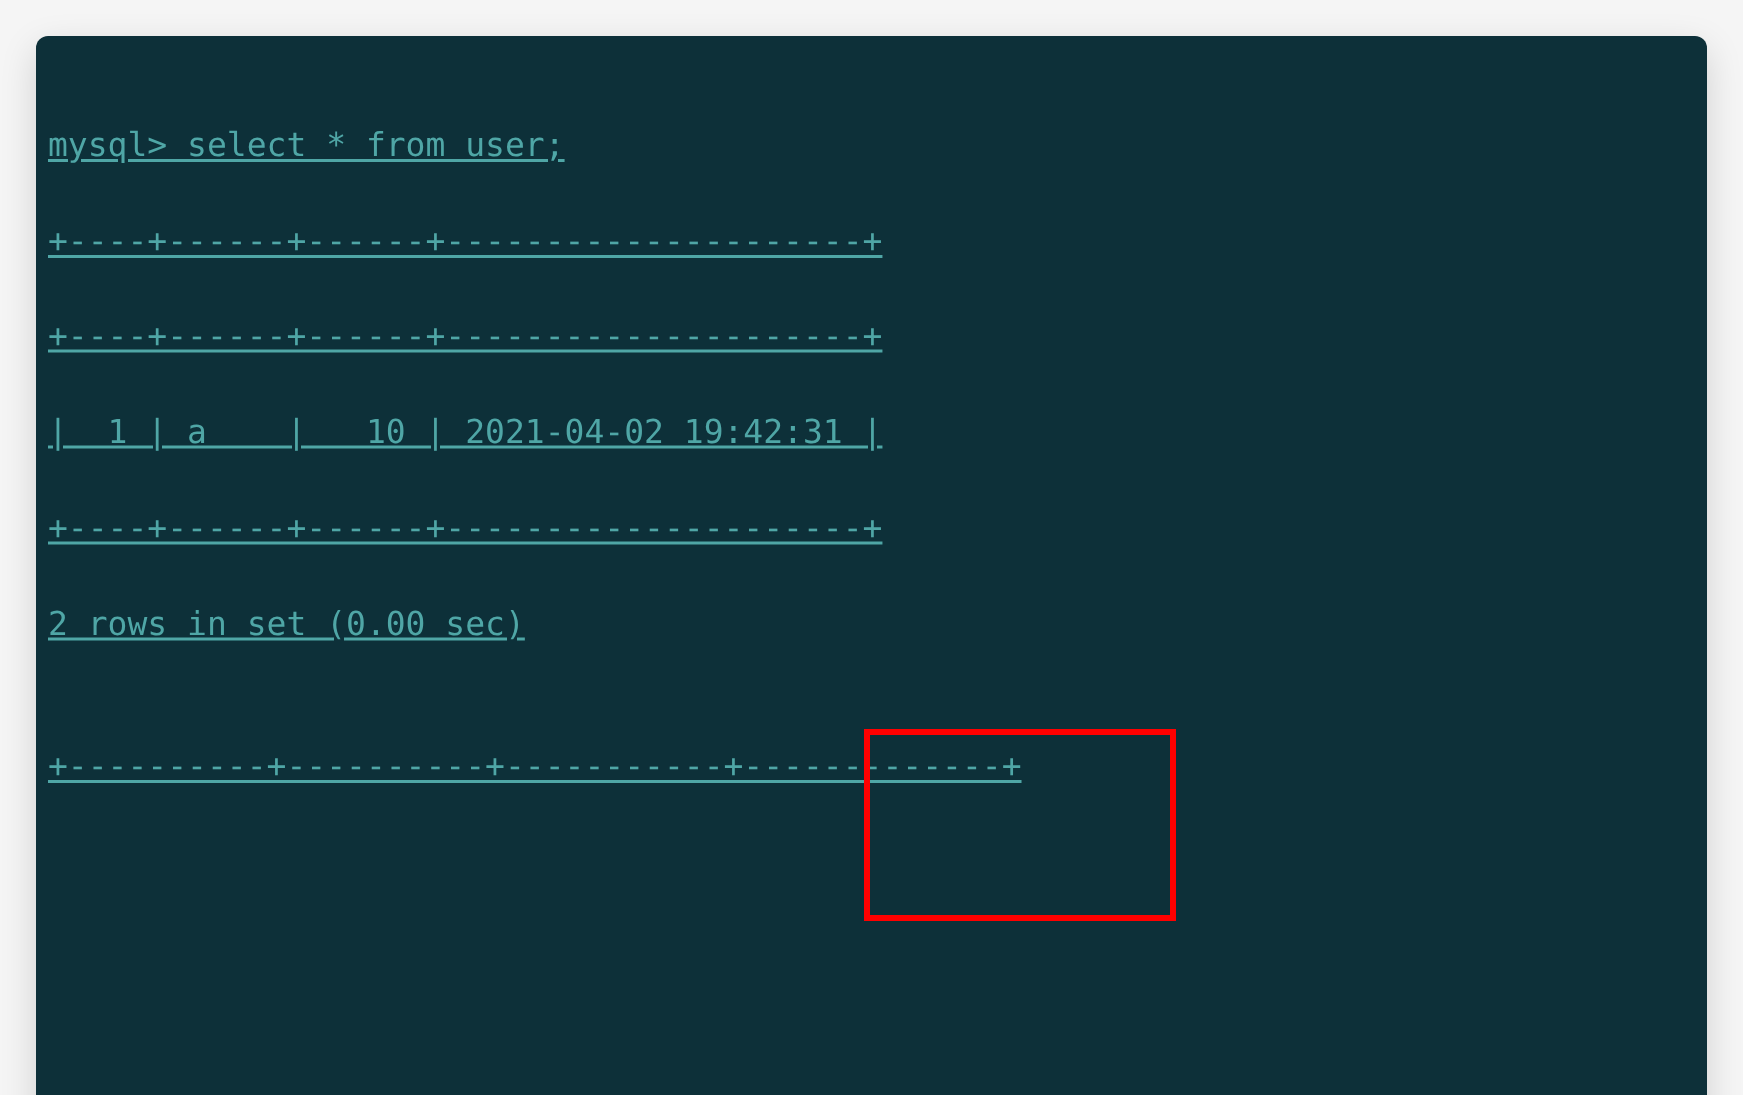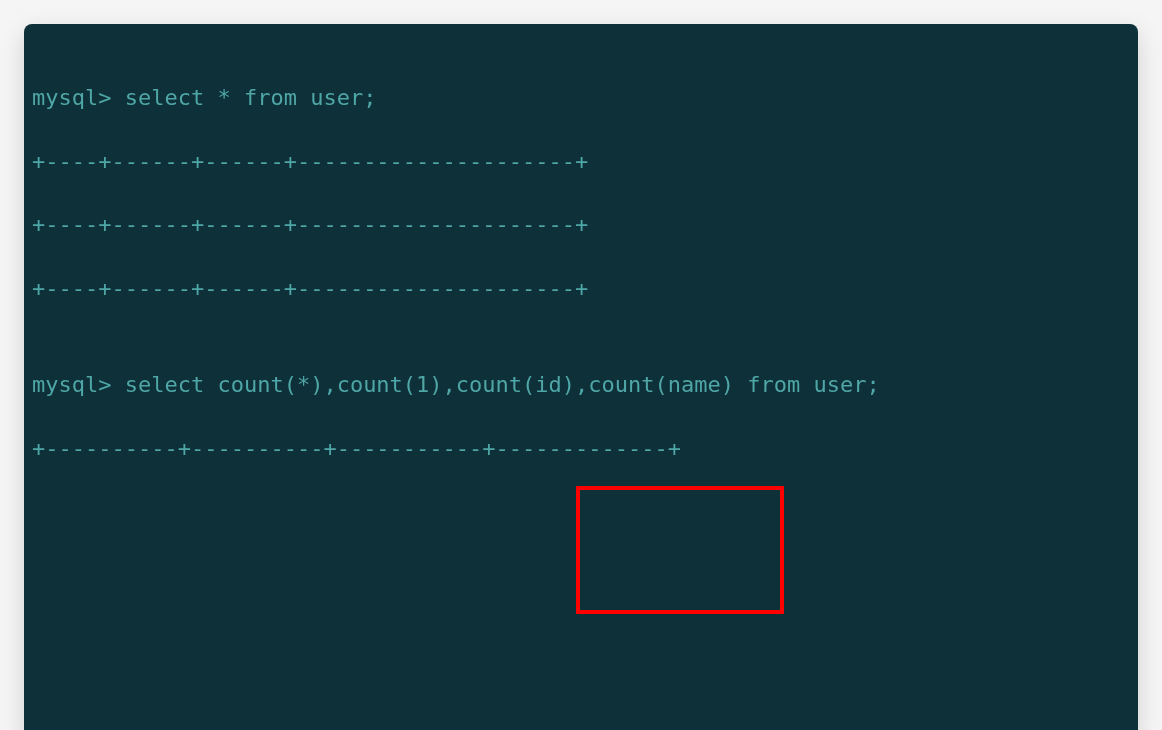--- a/index.html
+++ b/index.html
@@ -26,38 +26,40 @@
     .terminal-content {
       color: #4fa6a6;
       font-size: 22px;
       line-height: 1.45;
       white-space: pre;
       padding: 0 8px;
       position: relative;
     }
     .line {
       display: block;
+      text-decoration: underline;
     }
     .highlight-box {
       position: absolute;
       border: 4px solid #ff0000;
       pointer-events: none;
     }
   </style>
 </head>
 <body>
 
 <div class="terminal-window">
   <div class="terminal-content">
 <span class="line">mysql&gt; select * from user;</span>
 <span class="line">+----+------+------+---------------------+</span>
 <span class="line">+----+------+------+---------------------+</span>
+<span class="line">|  1 | a    |   10 | 2021-04-02 19:42:31 |</span>
 <span class="line">+----+------+------+---------------------+</span>
+<span class="line">2 rows in set (0.00 sec)</span>
 <span class="line"></span>
-<span class="line">mysql&gt; select count(*),count(1),count(id),count(name) from user;</span>
 <span class="line">+----------+----------+-----------+-------------+</span>
 
 
 
 
 
 <div class="highlight-box" style="top: 436px; left: 552px; width: 208px; height: 128px;"></div>
   </div>
 </div>
 

